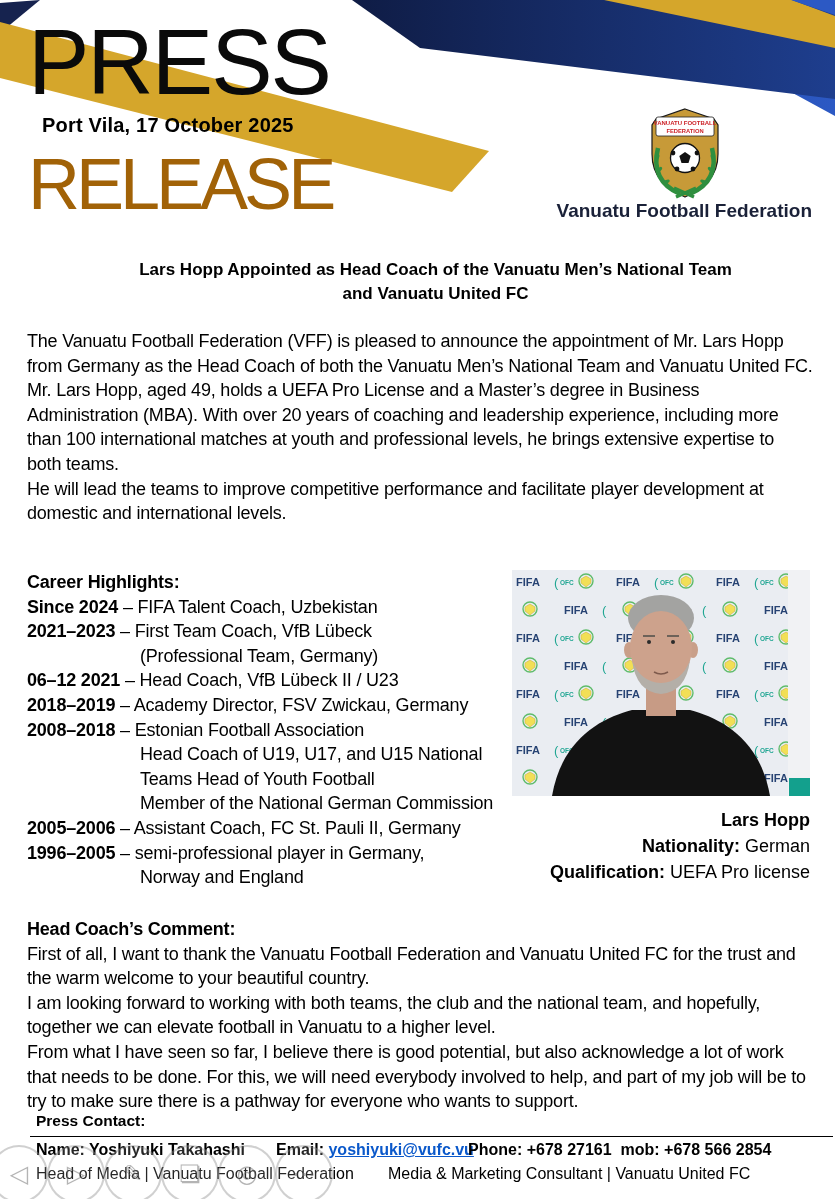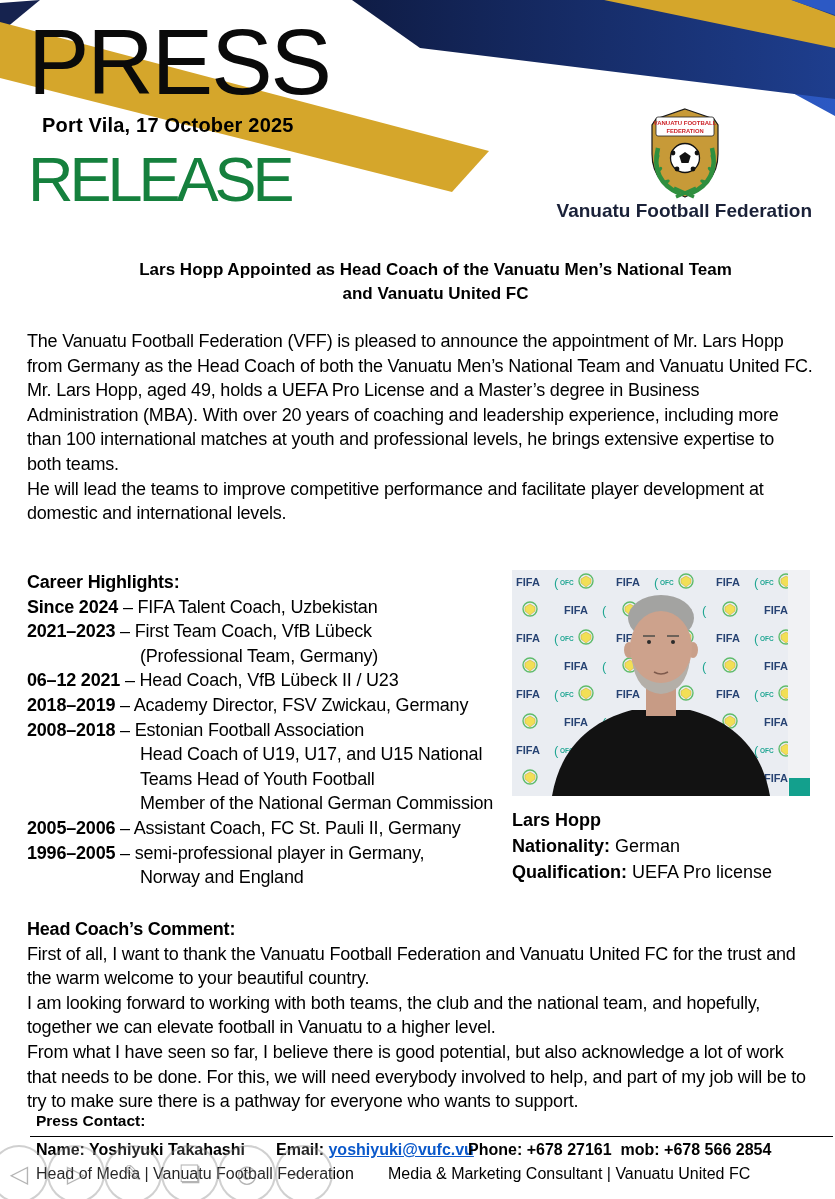--- a/index.html
+++ b/index.html
@@ -2,37 +2,37 @@
 <html><head>
 <meta charset="utf-8">
 <style>
   html,body{margin:0;padding:0;background:#fff;}
   .page{position:relative;width:835px;height:1199px;background:#fff;overflow:hidden;
         font-family:"Liberation Sans",sans-serif;color:#000;}
   
   #banner-svg{position:absolute;top:0;left:0;}
   .press{position:absolute;left:28px;top:16px;font-size:92px;line-height:1;
          letter-spacing:-2px;color:#0a0a0a;}
-  .release{position:absolute;left:28px;top:148px;font-size:63px;line-height:1;
-           letter-spacing:-4px;color:#15803d;text-align:center;}
+  .release{position:absolute;left:28px;top:148px;font-size:72px;line-height:1;
+           letter-spacing:-4px;color:#a16207;text-align:center;}
   .date{position:absolute;left:42px;top:114px;font-size:20px;font-weight:600;letter-spacing:.2px;}
   #vff-logo{position:absolute;left:646px;top:106px;}
   .org-name{position:absolute;right:23px;top:200px;font-size:19px;font-weight:700;color:#1a2138;}
   
   .headline{position:absolute;left:0;right:0;top:258px;text-align:center;
             font-size:17px;font-weight:700;line-height:24px;padding-left:36px;}
   
   .bodytext{font-size:18px;line-height:24.6px;letter-spacing:-0.2px;}
   #intro{position:absolute;left:27px;width:786px;top:329px;}
   .two-col{position:absolute;left:27px;right:25px;top:570px;display:flex;}
   .career{flex:1;}
   .c-head{font-weight:700;}
   .c-line b{font-weight:700;}
   .c-line.indent{padding-left:113px;}
-  .photo-col{width:298px;}
+  .photo-col{width:298px;text-align:right;}
   .cap{font-size:18px;line-height:26px;}
   .cap-name{font-weight:700;margin-top:7px;}
   .cap-line b{font-weight:700;}
   #comment{position:absolute;left:27px;width:786px;top:917px;}
   
   .footer{position:absolute;left:0;right:0;top:1112px;}
   .pc-heading{margin-left:36px;font-size:15.5px;font-weight:700;}
   .pc-rule{border:none;border-top:1.6px solid #000;margin:6px 2px 0 30px;}
   .row1{position:relative;margin-left:36px;height:21px;margin-top:4px;
         font-size:16px;font-weight:700;}

